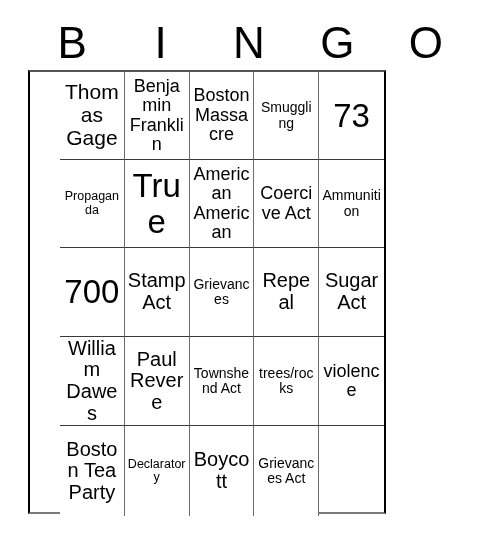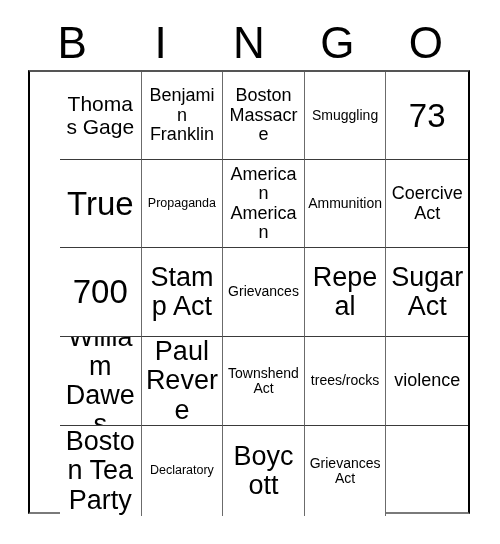--- a/index.html
+++ b/index.html
@@ -38,21 +38,21 @@
     font-weight: 400;
     letter-spacing: 0;
     color: #000000;
     font-family: "Liberation Sans", sans-serif;
   }
   
   #grid {
     position: absolute;
     left: 28px;
     top: 70px;
-    width: 442px;
+    width: 358px;
     height: 444px;
     display: grid;
     grid-template-columns: repeat(5, 1fr);
     grid-template-rows: 88px 88px 89px 89px 90px;
     border-top: 2px solid #555555;
     border-left: 2px solid #000000;
     border-right: 2px solid #000000;
     border-bottom: 2px solid #7a7a7a;
     box-sizing: border-box;
     background: #ffffff;
@@ -76,21 +76,21 @@
   .cell-text {
     display: block;
     width: 100%;
     line-height: 1.08;
     color: #000000;
     font-family: "Liberation Sans", sans-serif;
     word-wrap: break-word;
   }
   
   .fs-xxl { font-size: 33px; }
-  .fs-xl  { font-size: 27px; }
+  .fs-xl  { font-size: 20px; }
   .fs-lg  { font-size: 21px; }
   .fs-md  { font-size: 18px; }
   .fs-sm  { font-size: 14px; }
   .fs-xs  { font-size: 12.5px; }
 </style>
 </head>
 <body>
 
 <div id="card">
 
@@ -114,33 +114,33 @@
         <span class="cell-text fs-md">Boston Massacre</span>
       </div>
     <div class="cell">
         <span class="cell-text fs-sm">Smuggling</span>
       </div>
     <div class="cell">
         <span class="cell-text fs-xxl">73</span>
       </div>
 
     <div class="cell">
-        <span class="cell-text fs-xxl">True</span>
+        <span class="cell-text fs-xs">Propaganda</span>
       </div>
     <div class="cell">
-        <span class="cell-text fs-xs">Propaganda</span>
+        <span class="cell-text fs-xxl">True</span>
       </div>
     <div class="cell">
         <span class="cell-text fs-md">American American</span>
       </div>
     <div class="cell">
-        <span class="cell-text fs-sm">Ammunition</span>
+        <span class="cell-text fs-md">Coercive Act</span>
       </div>
     <div class="cell">
-        <span class="cell-text fs-md">Coercive Act</span>
+        <span class="cell-text fs-sm">Ammunition</span>
       </div>
 
     <div class="cell">
         <span class="cell-text fs-xxl">700</span>
       </div>
     <div class="cell">
         <span class="cell-text fs-xl">Stamp Act</span>
       </div>
     <div class="cell">
         <span class="cell-text fs-sm">Grievances</span>

